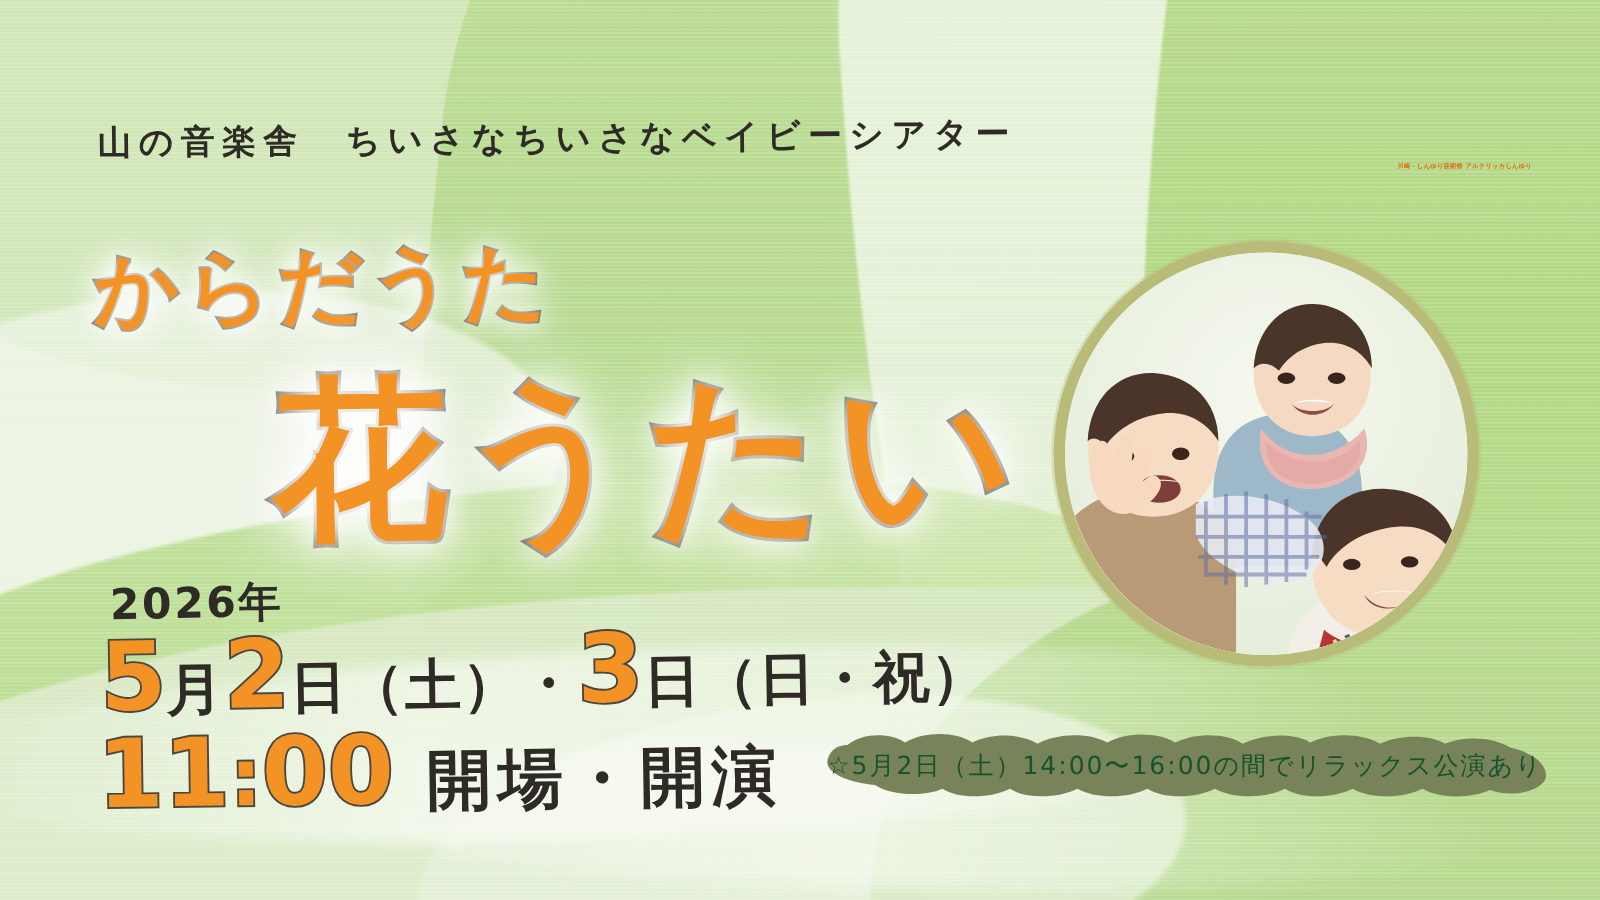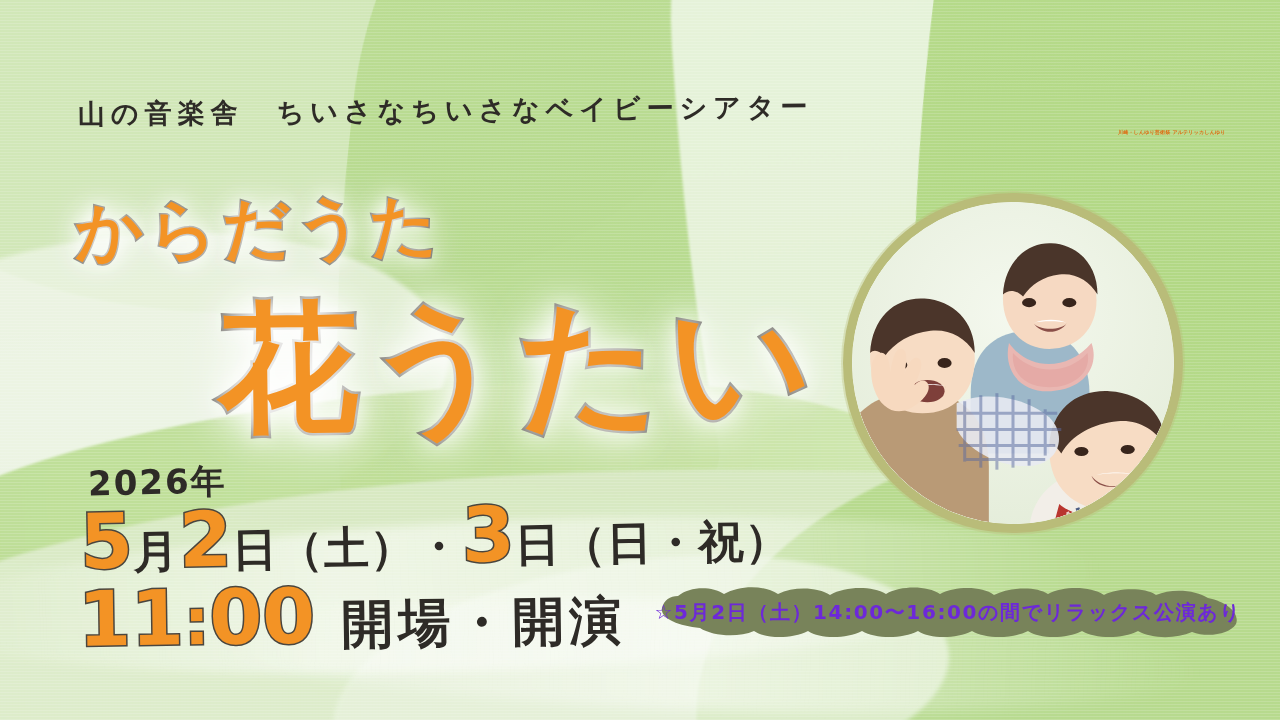--- a/index.html
+++ b/index.html
@@ -196,21 +196,21 @@
 
   
   .relax{
     position:absolute;left:648px;top:586px;width:600px;height:52px;
   }
   .relax-bg{position:absolute;inset:0;}
   .relax-bg svg{width:100%;height:100%;display:block;}
   .relax-text{
     position:absolute;inset:0;display:flex;align-items:center;
     justify-content:center;
-    color:#6d28d9;font-size:20px;font-weight:700;letter-spacing:1.6px;
+    color:#14532d;font-size:20px;font-weight:400;letter-spacing:1.6px;
     white-space:nowrap;
   }
 </style>
 </head>
 <body>
 
 <div class="poster">
 
   <div class="bg-base"></div>
   <div class="bg-blob blob-top-left"></div>

